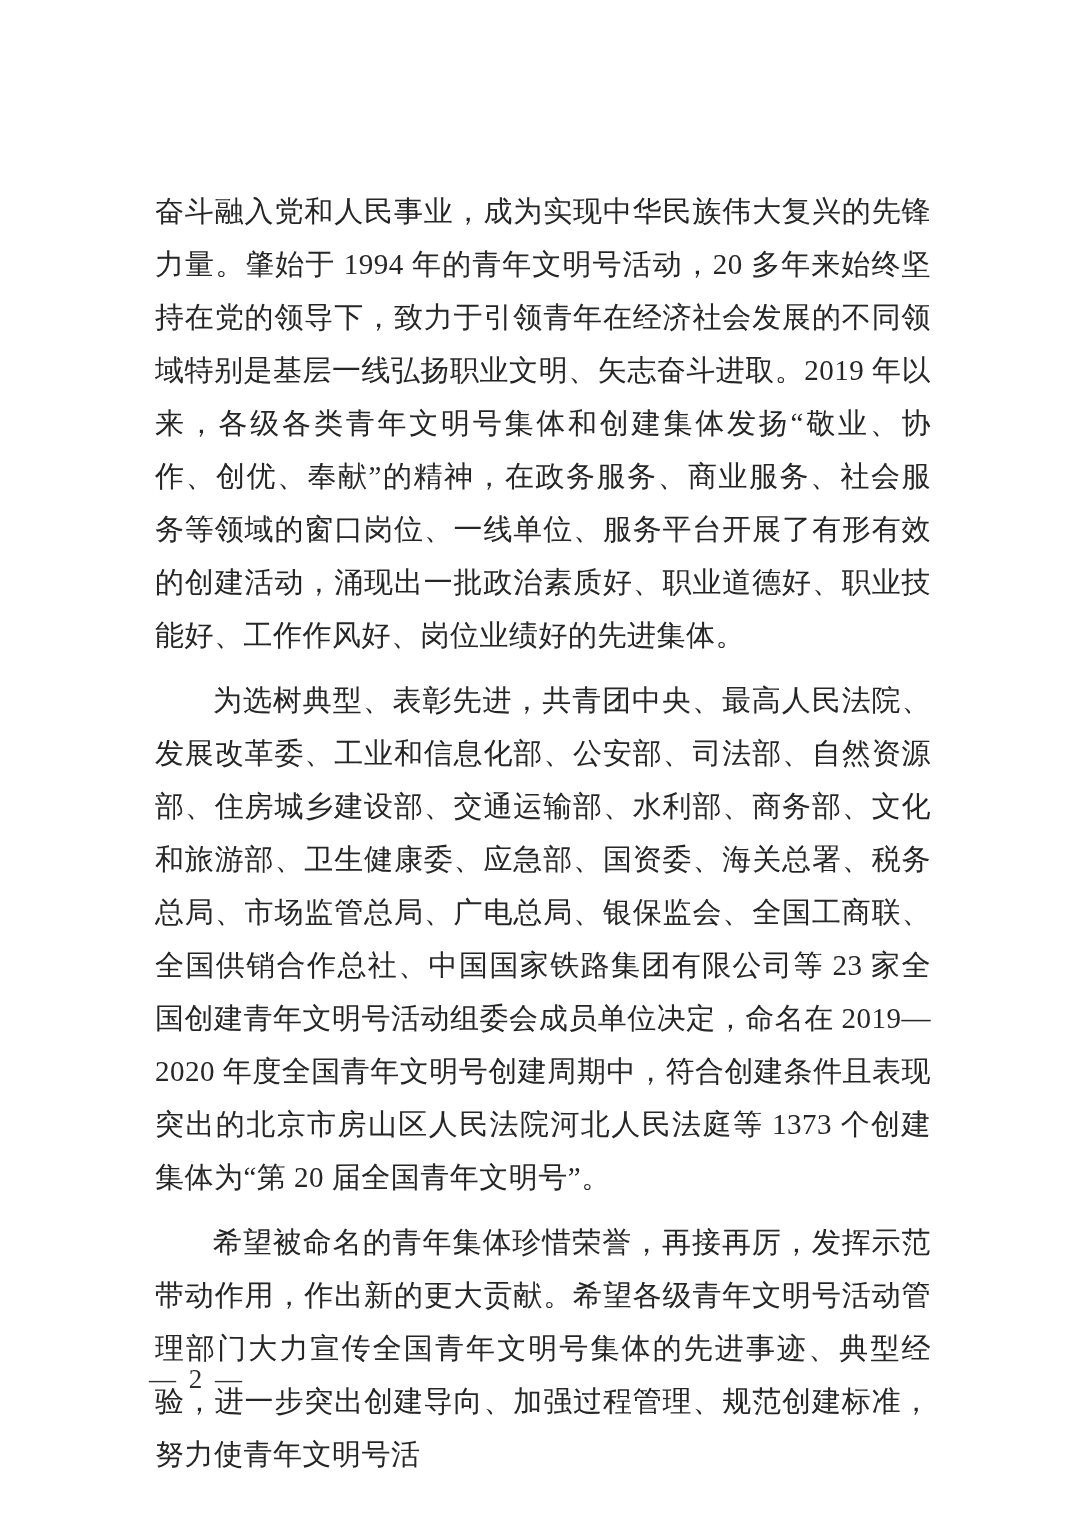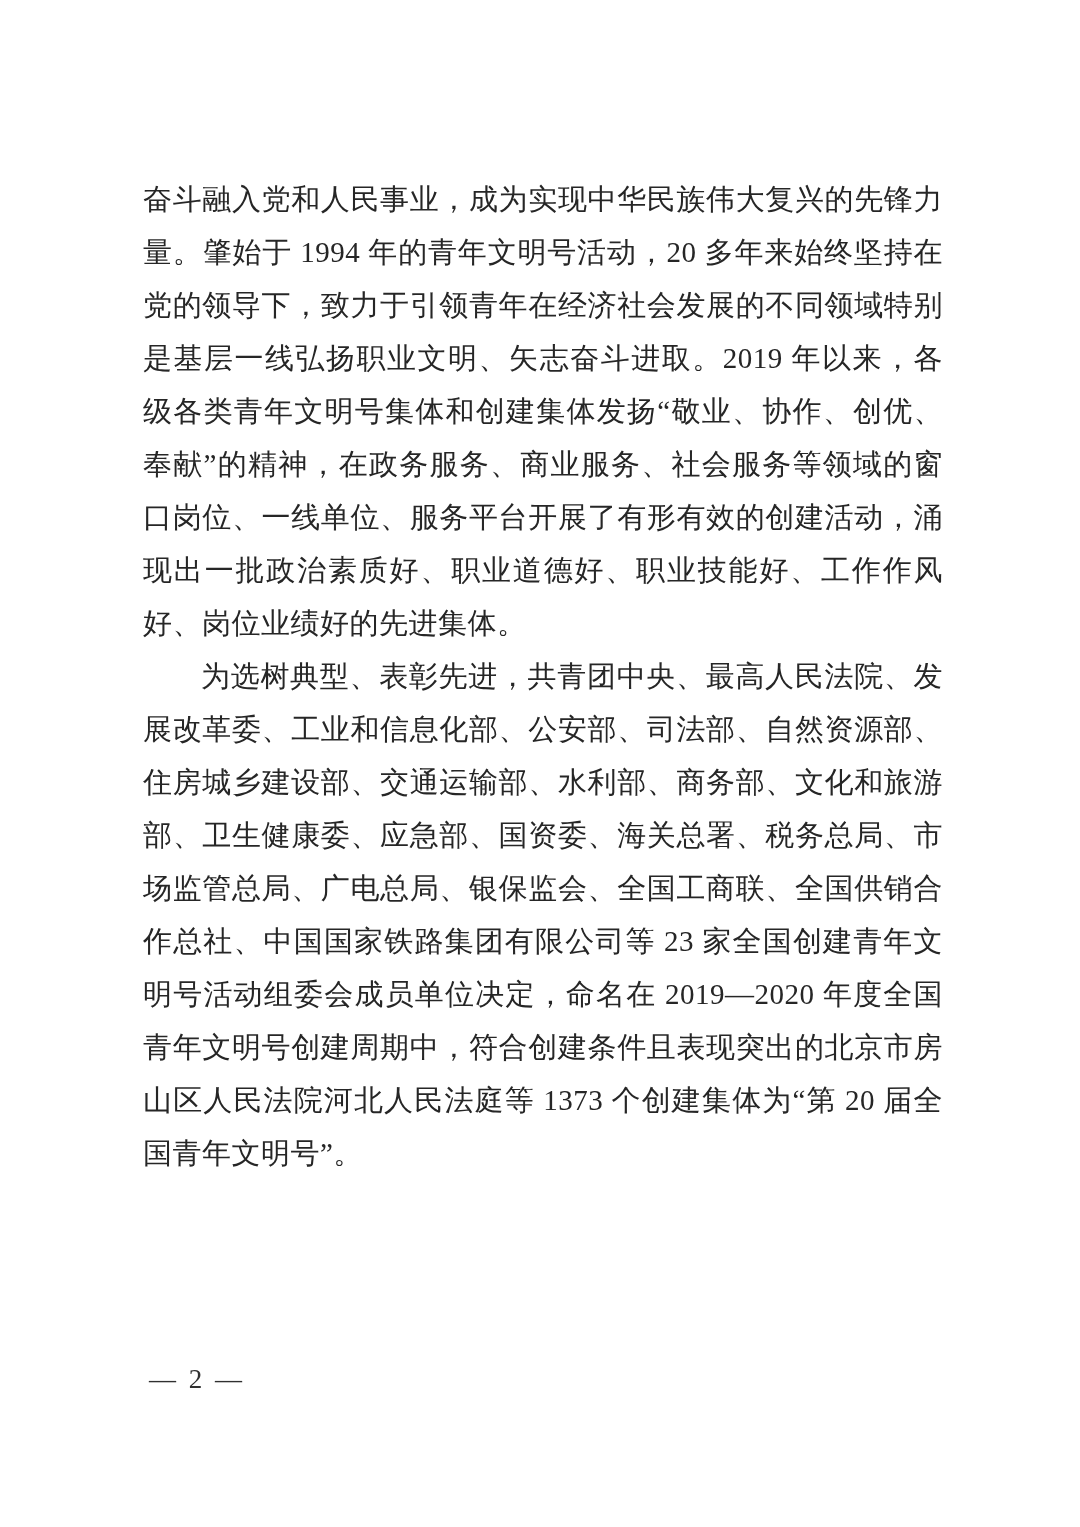--- a/index.html
+++ b/index.html
@@ -22,21 +22,21 @@
     left: 143px;
     top: 173px;
     width: 800px;
     font-size: 29px;
     line-height: 53px;
     text-align: justify;
     text-justify: inter-character;
     letter-spacing: 0.5px;
   }
   .para {
-    margin: 0;
+    margin: 12px;
     padding: 0;
     text-indent: 2em;
   }
   .para.no-indent {
     text-indent: 0;
   }
   .footer {
     position: absolute;
     left: 149px;
     top: 1364px;
@@ -47,15 +47,16 @@
     white-space: pre;
   }
 </style>
 </head>
 <body>
 
 <div class="page">
   <div class="content">
     <p class="para no-indent">奋斗融入党和人民事业，成为实现中华民族伟大复兴的先锋力量。肇始于 1994 年的青年文明号活动，20 多年来始终坚持在党的领导下，致力于引领青年在经济社会发展的不同领域特别是基层一线弘扬职业文明、矢志奋斗进取。2019 年以来，各级各类青年文明号集体和创建集体发扬“敬业、协作、创优、奉献”的精神，在政务服务、商业服务、社会服务等领域的窗口岗位、一线单位、服务平台开展了有形有效的创建活动，涌现出一批政治素质好、职业道德好、职业技能好、工作作风好、岗位业绩好的先进集体。</p>
     <p class="para">为选树典型、表彰先进，共青团中央、最高人民法院、发展改革委、工业和信息化部、公安部、司法部、自然资源部、住房城乡建设部、交通运输部、水利部、商务部、文化和旅游部、卫生健康委、应急部、国资委、海关总署、税务总局、市场监管总局、广电总局、银保监会、全国工商联、全国供销合作总社、中国国家铁路集团有限公司等 23 家全国创建青年文明号活动组委会成员单位决定，命名在 2019—2020 年度全国青年文明号创建周期中，符合创建条件且表现突出的北京市房山区人民法院河北人民法庭等 1373 个创建集体为“第 20 届全国青年文明号”。</p>
+    <p class="para">希望被命名的青年集体珍惜荣誉，再接再厉，发挥示范带动作用，作出新的更大贡献。希望各级青年文明号活动管理部门大力宣传全国青年文明号集体的先进事迹、典型经验，进一步突出创建导向、加强过程管理、规范创建标准，努力使青年文明号活</p>
   </div>
   <div class="footer">— 2 —</div>
 </div>
 
 </body></html>

